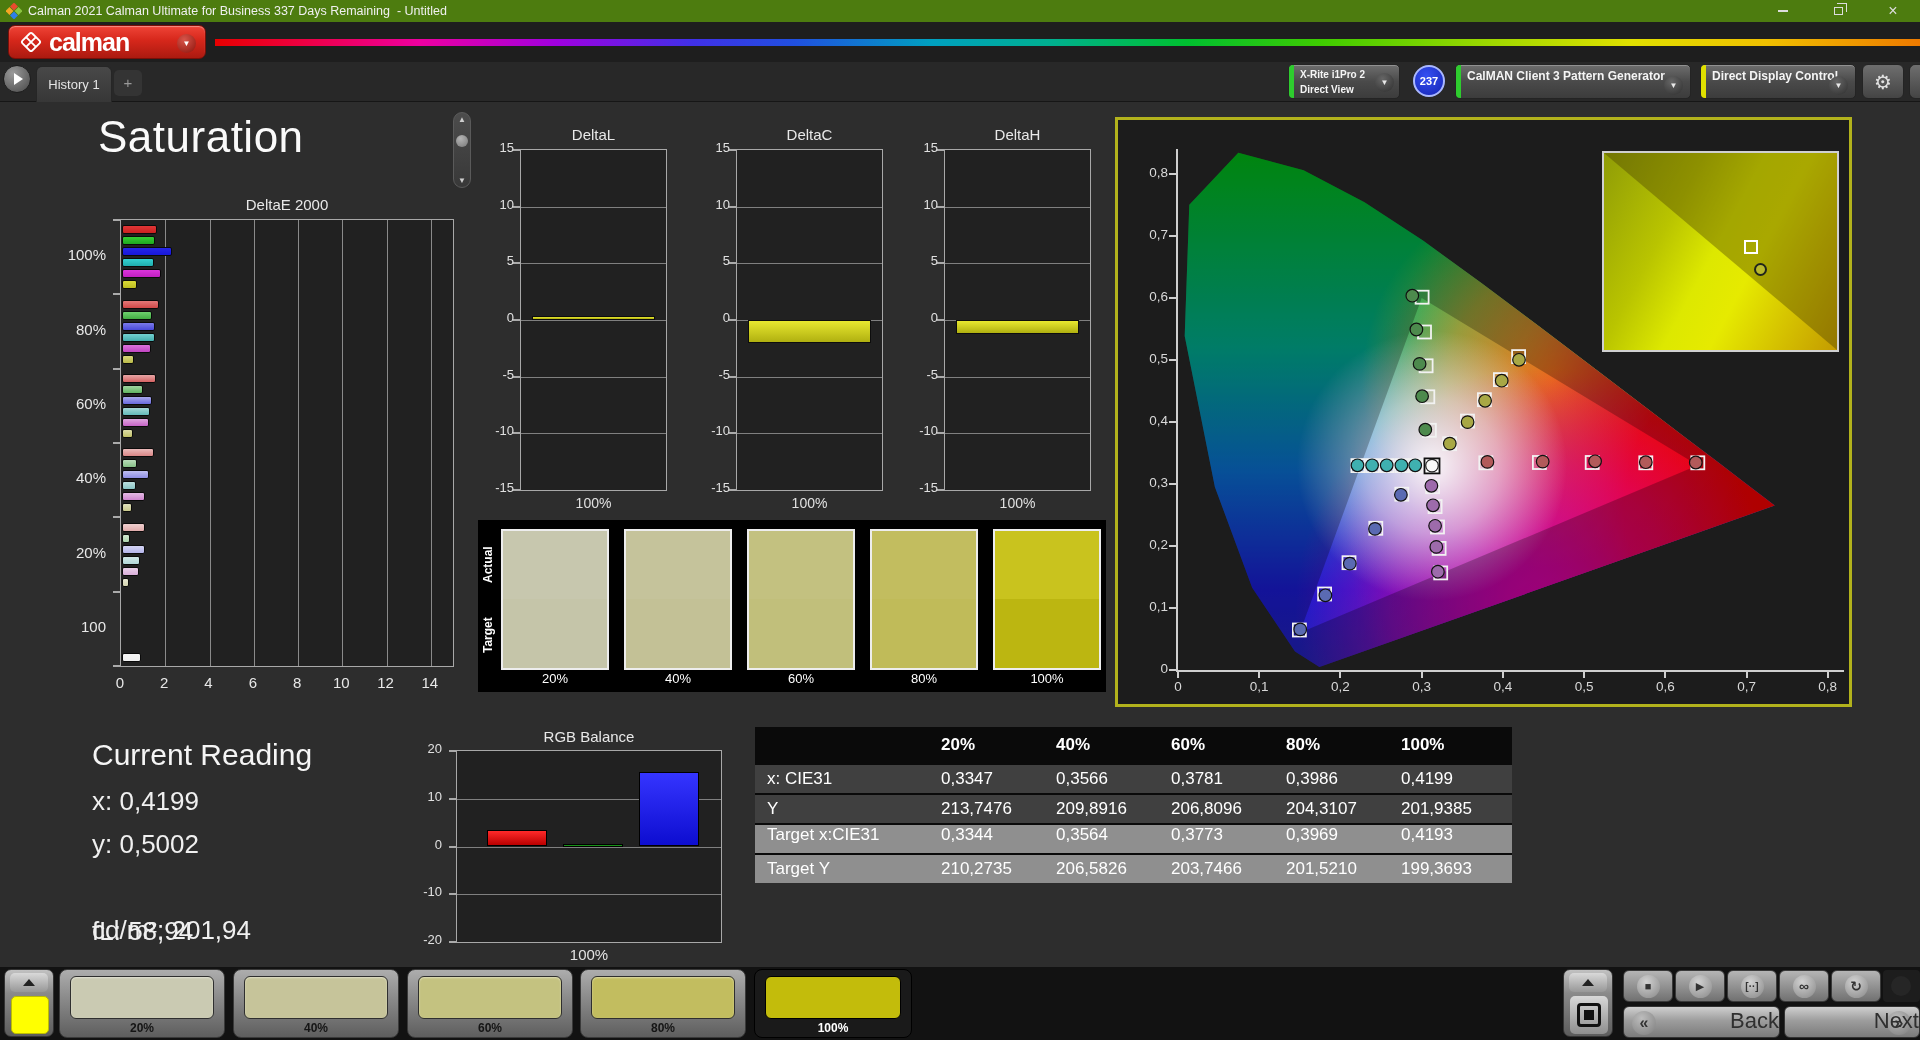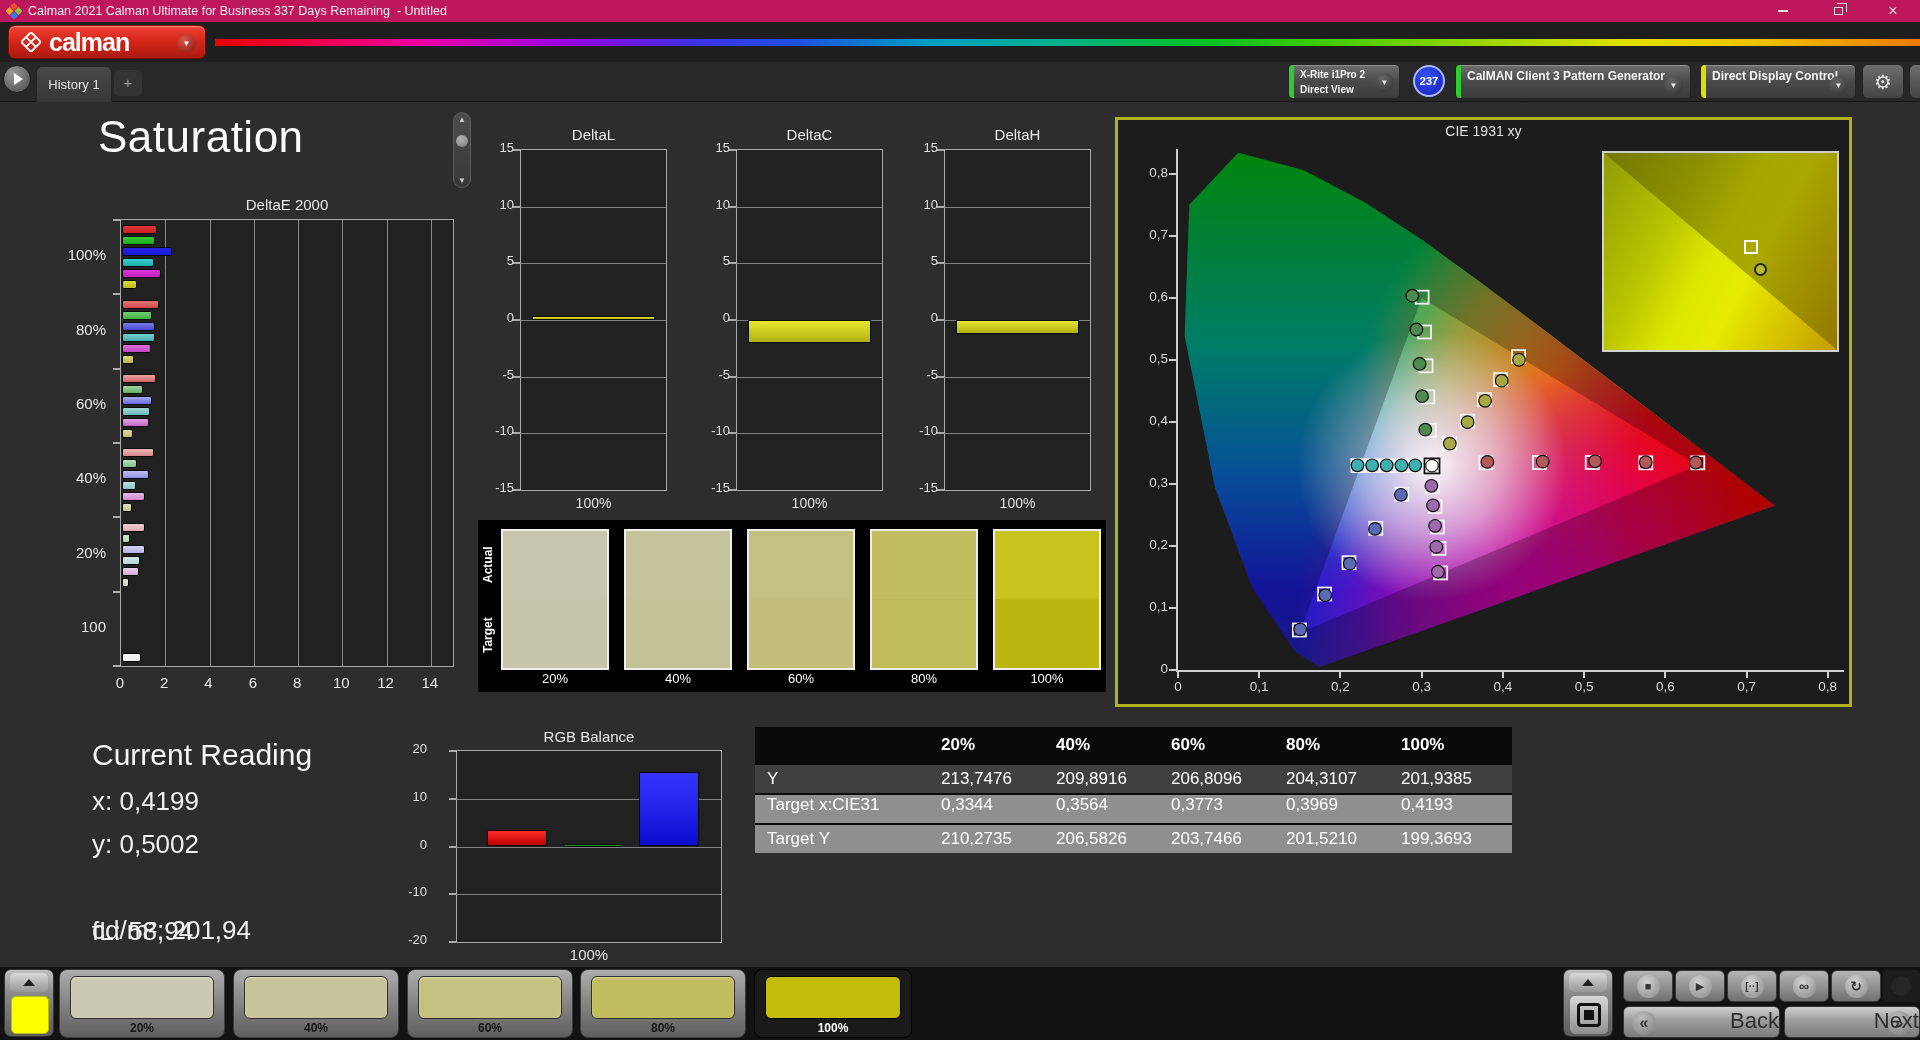--- a/index.html
+++ b/index.html
@@ -1,21 +1,21 @@
 <!DOCTYPE html>
 <html><head>
 <meta charset="utf-8">
 <style>
   * { margin:0; padding:0; box-sizing:border-box; }
   html,body { width:1920px; height:1040px; overflow:hidden; background:#000; }
   body { font-family:"Liberation Sans","DejaVu Sans",sans-serif; }
   #app { position:relative; width:1920px; height:1040px; background:#2d2d2d; overflow:hidden; }
 
   
-  #titlebar { position:absolute; left:0; top:0; width:1920px; height:22px; background:#be185d; z-index:30; }
+  #titlebar { position:absolute; left:0; top:0; width:1920px; height:22px; background:#4d7c0f; z-index:30; }
   #app-icon { position:absolute; left:6px; top:3px; }
   #win-title { position:absolute; left:28px; top:0; height:22px; line-height:22px; font-size:12.5px; color:#f0f0f0; white-space:pre; }
   .winbtn { position:absolute; top:0; width:52px; height:22px; display:flex; align-items:center; justify-content:center; color:#ddd; }
   .min-glyph { width:10px; height:2px; background:#ddd; }
   .restore-glyph { width:9px; height:8px; border:1.5px solid #ddd; position:relative; }
   .restore-glyph::before { content:''; position:absolute; left:2px; top:-5px; width:9px; height:8px; border:1.5px solid #ddd; border-bottom:none; border-left:none; }
   #close-btn span { font-size:16px; line-height:22px; }
 
   
   #header { position:absolute; left:0; top:22px; width:1920px; height:40px; background:#1e1e1e; }
@@ -397,21 +397,20 @@
       </div>
       <div style="position: absolute; left: 392px; top: 151px; width: 108px; text-align: center; font-size: 13px; color: rgb(255, 255, 255);">80%</div>
       <div style="position: absolute; left: 515px; top: 9px; width: 108px; height: 141px; border: 2px solid rgb(237, 237, 237);">
         <div style="position: absolute; left: 0px; top: 0px; width: 104px; height: 68px; background: rgb(201, 195, 30);"></div>
         <div style="position: absolute; left: 0px; top: 68px; width: 104px; height: 69px; background: rgb(188, 182, 17);"></div>
       </div>
       <div style="position: absolute; left: 515px; top: 151px; width: 108px; text-align: center; font-size: 13px; color: rgb(255, 255, 255);">100%</div>
     </div>
 
   <div id="cie-panel"></div>
-  <div id="cie-title">CIE 1931 xy</div>
   <div id="cie-svg"><svg width="666" height="521" viewBox="0 0 666 521">
         <defs>
     <linearGradient id="gBase" x1="0" y1="0" x2="0" y2="1">
       <stop offset="0" stop-color="#00b414"></stop>
             <stop offset="0.38" stop-color="#00a88c"></stop>
       <stop offset="0.62" stop-color="#0a6ccc"></stop>
             <stop offset="0.85" stop-color="#1a1ace"></stop>
       <stop offset="1" stop-color="#2222b4"></stop>
     </linearGradient>
     <radialGradient id="gYel" gradientUnits="userSpaceOnUse" cx="373.609756097561" cy="229.48809523809524" r="190">
@@ -562,39 +561,47 @@
       <div style="position: absolute; left: -8px; top: 46.75px; width: 7px; height: 2px; background: rgb(170, 170, 170);"></div>
       <div class="gridh" style="position: absolute; top: 95.5px;"></div>
       <div style="position: absolute; left: -8px; top: 94.5px; width: 7px; height: 2px; background: rgb(170, 170, 170);"></div>
       <div class="gridh" style="position: absolute; top: 143.25px;"></div>
       <div style="position: absolute; left: -8px; top: 142.25px; width: 7px; height: 2px; background: rgb(170, 170, 170);"></div>
       <div style="position: absolute; left: -8px; top: 190px; width: 7px; height: 2px; background: rgb(170, 170, 170);"></div>
       <div style="position: absolute; left: 30px; width: 60px; top: 78.7875px; height: 16.7125px; background: linear-gradient(rgb(255, 42, 42), rgb(187, 0, 0)); border: 1px solid rgb(0, 0, 0);"></div>
       <div style="position: absolute; left: 106px; width: 60px; top: 92.5px; height: 3px; background: linear-gradient(rgb(34, 170, 34), rgb(11, 122, 11)); border: 1px solid rgb(0, 0, 0);"></div>
       <div style="position: absolute; left: 182px; width: 60px; top: 21.4875px; height: 74.0125px; background: linear-gradient(rgb(53, 53, 255), rgb(13, 13, 208)); border: 1px solid rgb(0, 0, 0);"></div>
     </div>
-  <div id="rgb-ylabels" style="position:absolute; left:389px; top:750px; width:46px; height:193px;">
+  <div id="rgb-ylabels" style="position:absolute; left:404px; top:750px; width:46px; height:193px;">
       <div style="position: absolute; right: 8px; top: -9px; width: 34px; text-align: right; font-size: 13px; color: rgb(224, 224, 224);">20</div>
       <div style="position: absolute; right: 8px; top: 38.75px; width: 34px; text-align: right; font-size: 13px; color: rgb(224, 224, 224);">10</div>
       <div style="position: absolute; right: 8px; top: 86.5px; width: 34px; text-align: right; font-size: 13px; color: rgb(224, 224, 224);">0</div>
       <div style="position: absolute; right: 8px; top: 134.25px; width: 34px; text-align: right; font-size: 13px; color: rgb(224, 224, 224);">-10</div>
       <div style="position: absolute; right: 8px; top: 182px; width: 34px; text-align: right; font-size: 13px; color: rgb(224, 224, 224);">-20</div>
     </div>
   <div class="ticklabel" style="left:456px; top:946px; width:266px; text-align:center; font-size:15px;">100%</div>
 
   <div id="data-table">
       <div class="trow" style="height: 36px; background: rgb(10, 10, 10); align-items: center; font-weight: bold; font-size: 17px; color: rgb(255, 255, 255);">
         <div class="lab"></div>
         <div class="cell">20%</div>
         <div class="cell">40%</div>
         <div class="cell">60%</div>
         <div class="cell">80%</div>
         <div class="cell">100%</div>
       </div>
       <div class="trow" style="height: 30px; align-items: center; font-size: 17px; color: rgb(255, 255, 255); border-top: 2px solid rgb(10, 10, 10); background: rgb(64, 64, 64);">
+        <div class="lab">x: CIE31</div>
+        <div class="cell">0,3347</div>
+        <div class="cell">0,3566</div>
+        <div class="cell">0,3781</div>
+        <div class="cell">0,3986</div>
+        <div class="cell">0,4199</div>
+      </div>
+      <div class="trow" style="height: 30px; align-items: center; font-size: 17px; color: rgb(255, 255, 255); border-top: 2px solid rgb(10, 10, 10); background: rgb(64, 64, 64);">
         <div class="lab">Y</div>
         <div class="cell">213,7476</div>
         <div class="cell">209,8916</div>
         <div class="cell">206,8096</div>
         <div class="cell">204,3107</div>
         <div class="cell">201,9385</div>
       </div>
       <div class="trow" style="height: 30px; align-items: flex-start; font-size: 17px; color: rgb(255, 255, 255); border-top: 2px solid rgb(10, 10, 10); background: rgb(143, 143, 143);">
         <div class="lab">Target x:CIE31</div>
         <div class="cell">0,3344</div>

